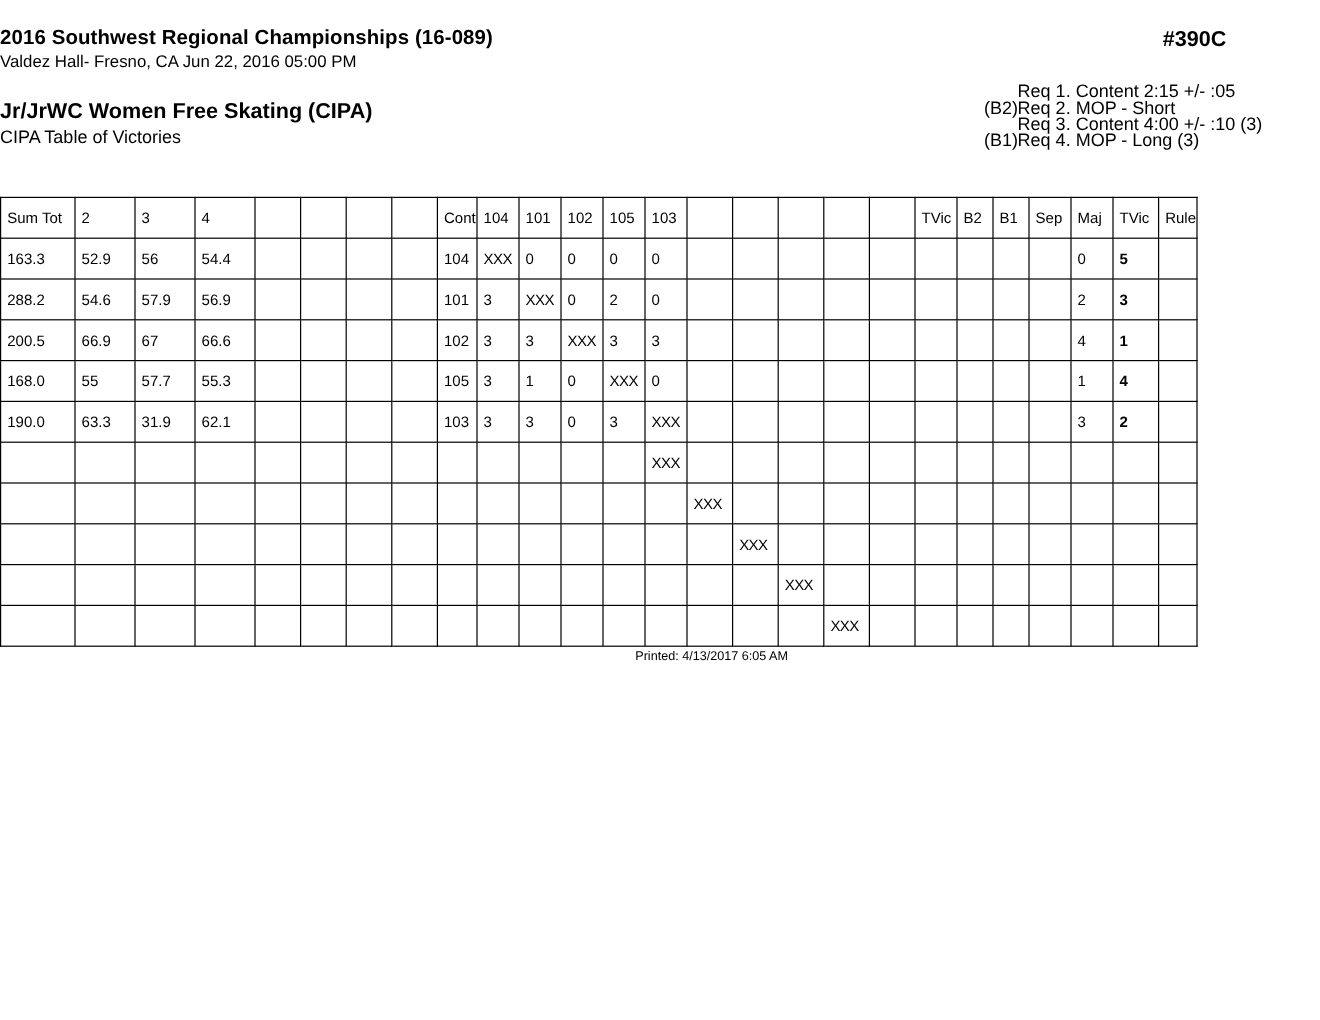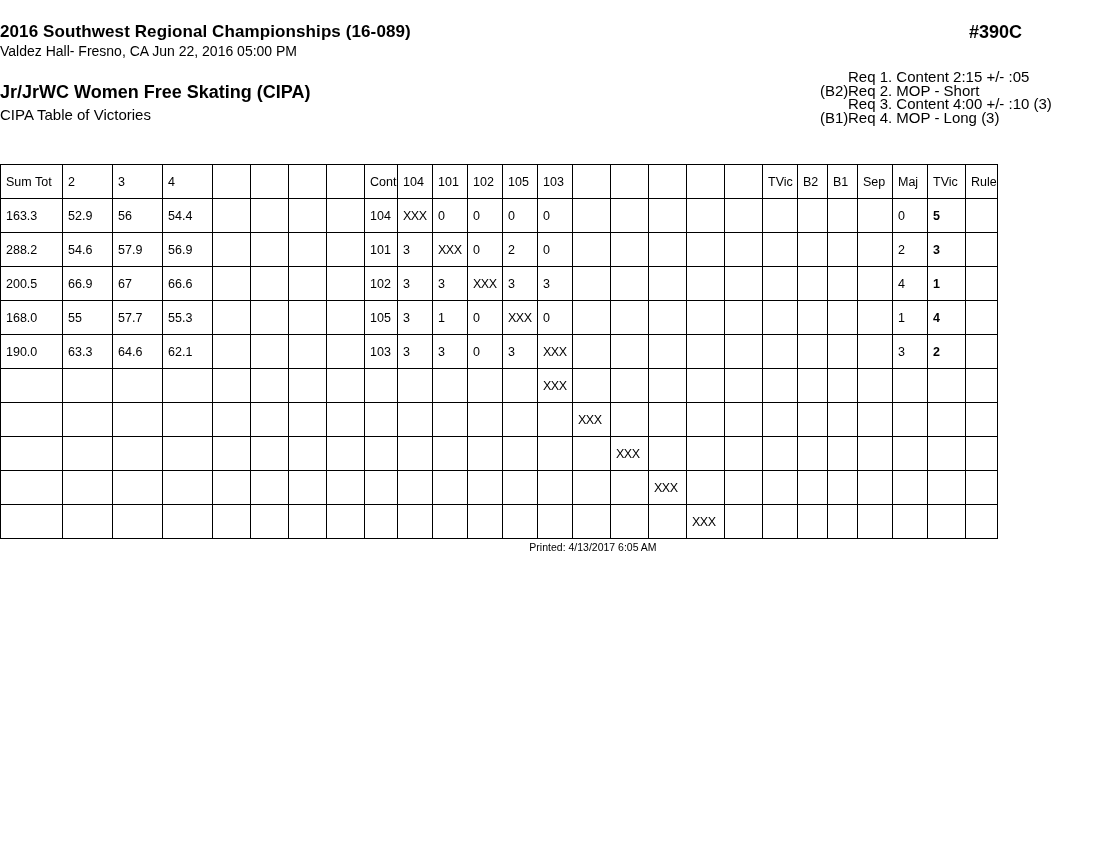--- a/index.html
+++ b/index.html
@@ -343,21 +343,21 @@
         <td></td>
         <td></td>
         <td>1</td>
         <td class="bold">4</td>
         <td></td>
       </tr>
 
       <tr>
         <td>190.0</td>
         <td>63.3</td>
-        <td>64.6</td>
+        <td>31.9</td>
         <td>62.1</td>
         <td></td>
         <td></td>
         <td></td>
         <td></td>
         <td>103</td>
         <td class="xxx">3</td>
         <td class="xxx">3</td>
         <td class="xxx">0</td>
         <td class="xxx">3</td>

